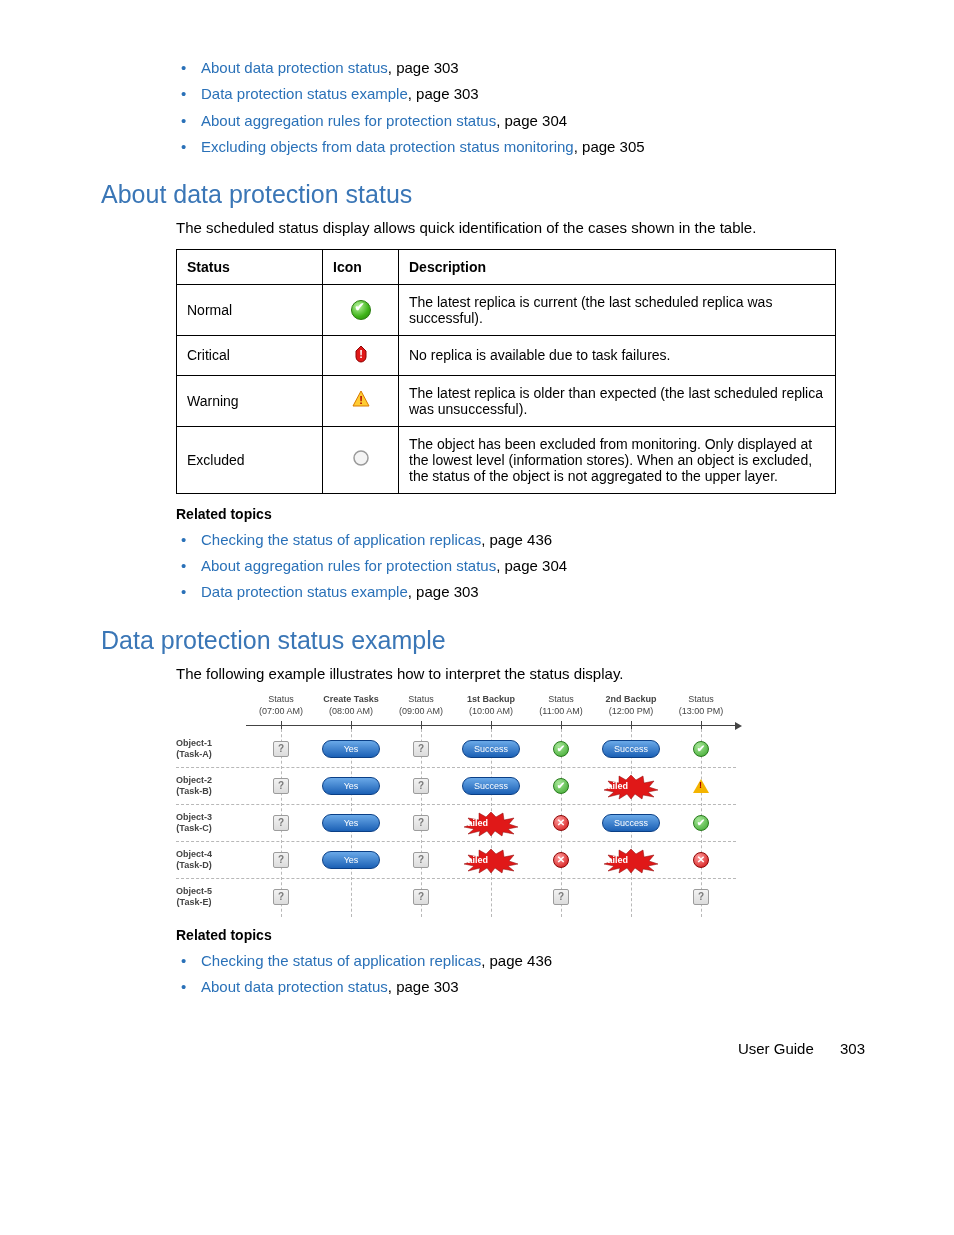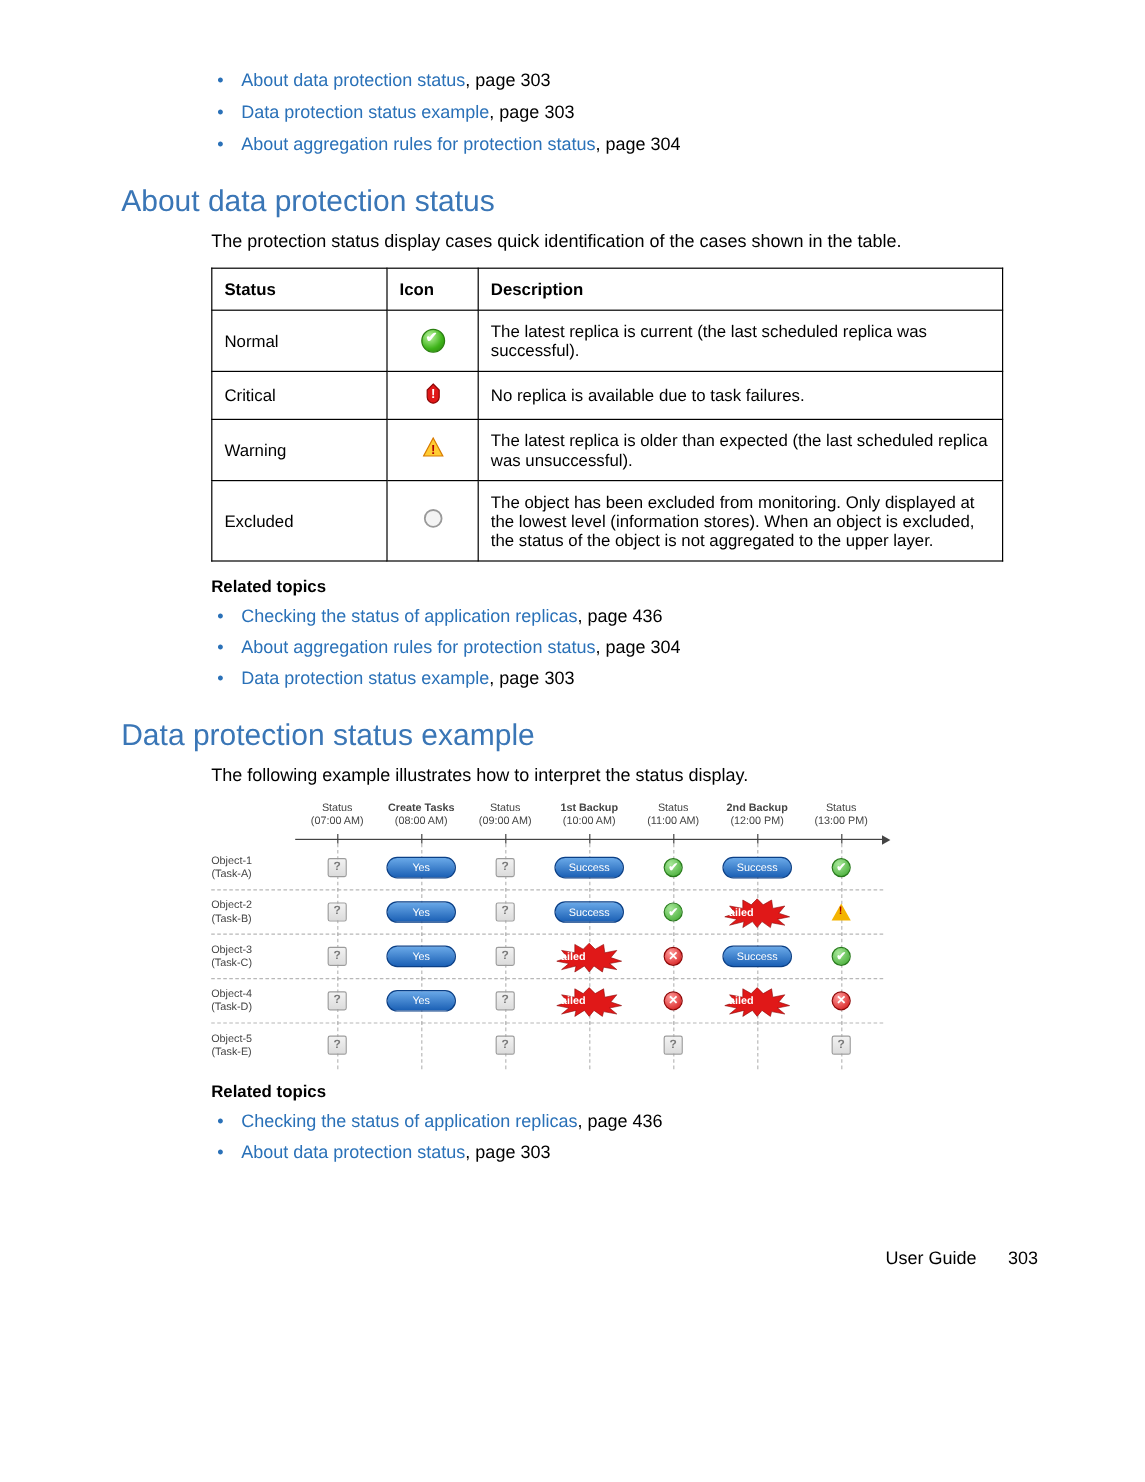--- a/index.html
+++ b/index.html
@@ -27,21 +27,21 @@
   
   .diagram{margin:8px 0 4px 0;width:560px;font-family:Arial,Helvetica,sans-serif;color:#444;}
   .dg-head,.dg-row{display:grid;grid-template-columns:70px repeat(7,1fr);align-items:center;column-gap:0;}
   .dg-head>div{font-size:9px;text-align:center;line-height:1.25;padding-bottom:4px;}
   .dg-head>div:first-child{}
   .dg-head .b{font-weight:700;}
   .dg-row{height:36px;border-top:1px dashed #b8b8b8;position:relative;}
   .dg-row:first-of-type{border-top:none;}
   .dg-row>div{text-align:center;position:relative;height:36px;display:flex;align-items:center;justify-content:center;}
   .dg-row>div:not(:first-child)::before{content:"";position:absolute;left:50%;top:-2px;height:40px;border-left:1px dashed #b8b8b8;z-index:0;}
-  .rowlbl{font-size:9px;text-align:center;justify-content:flex-start!important;line-height:1.2;}
+  .rowlbl{font-size:9px;text-align:center;justify-content:flex-start!important;line-height:1.2;font-weight:bold;}
   .q{width:14px;height:14px;border:1px solid #9c9c9c;border-radius:2px;background:linear-gradient(#f2f2f2,#dcdcdc);color:#7a7a7a;font-size:10px;font-weight:700;display:flex;align-items:center;justify-content:center;z-index:1;}
   .pill{min-width:56px;height:16px;border-radius:9px;font-size:9px;font-weight:400;color:#fff;display:flex;align-items:center;justify-content:center;z-index:1;}
   .pill-yes{background:linear-gradient(#6aa9e8,#1b60b5);border:1px solid #0a3f86;}
   .pill-suc{background:linear-gradient(#6aa9e8,#1b60b5);border:1px solid #0a3f86;}
   .burst{width:58px;height:26px;position:relative;display:flex;align-items:center;justify-content:flex-start;z-index:1;}
   .burst svg{position:absolute;inset:0;}
   .burst span{position:relative;font-size:9px;font-weight:700;color:#fff;}
   .dot{width:14px;height:14px;border-radius:50%;display:flex;align-items:center;justify-content:center;color:#fff;font-size:10px;font-weight:700;z-index:1;}
   .dot-g{background:radial-gradient(circle at 35% 30%,#a8e89a,#39a52a);border:1px solid #277a1b;}
   .dot-r{background:radial-gradient(circle at 35% 30%,#ff9e9e,#d10c0c);border:1px solid #8d0606;}
@@ -55,24 +55,25 @@
 </head>
 <body>
 
 <div class="page">
   <div class="content">
 
     <ul class="bullets">
       <li><span class="link">About data protection status</span><span class="after">, page 303</span></li>
       <li><span class="link">Data protection status example</span><span class="after">, page 303</span></li>
       <li><span class="link">About aggregation rules for protection status</span><span class="after">, page 304</span></li>
+      <li><span class="link">Excluding objects from data protection status monitoring</span><span class="after">, page 305</span></li>
     </ul>
 
     <h2>About data protection status</h2>
-    <div class="para">The protection status display cases quick identification of the cases shown in the table.</div>
+    <div class="para">The scheduled status display allows quick identification of the cases shown in the table.</div>
 
     <table class="status">
       <tbody>
           <tr>
         <th style="width:125px">Status</th>
         <th style="width:55px">Icon</th>
         <th>Description</th>
       </tr>
       </tbody>
         <tbody id="status-tbody">

